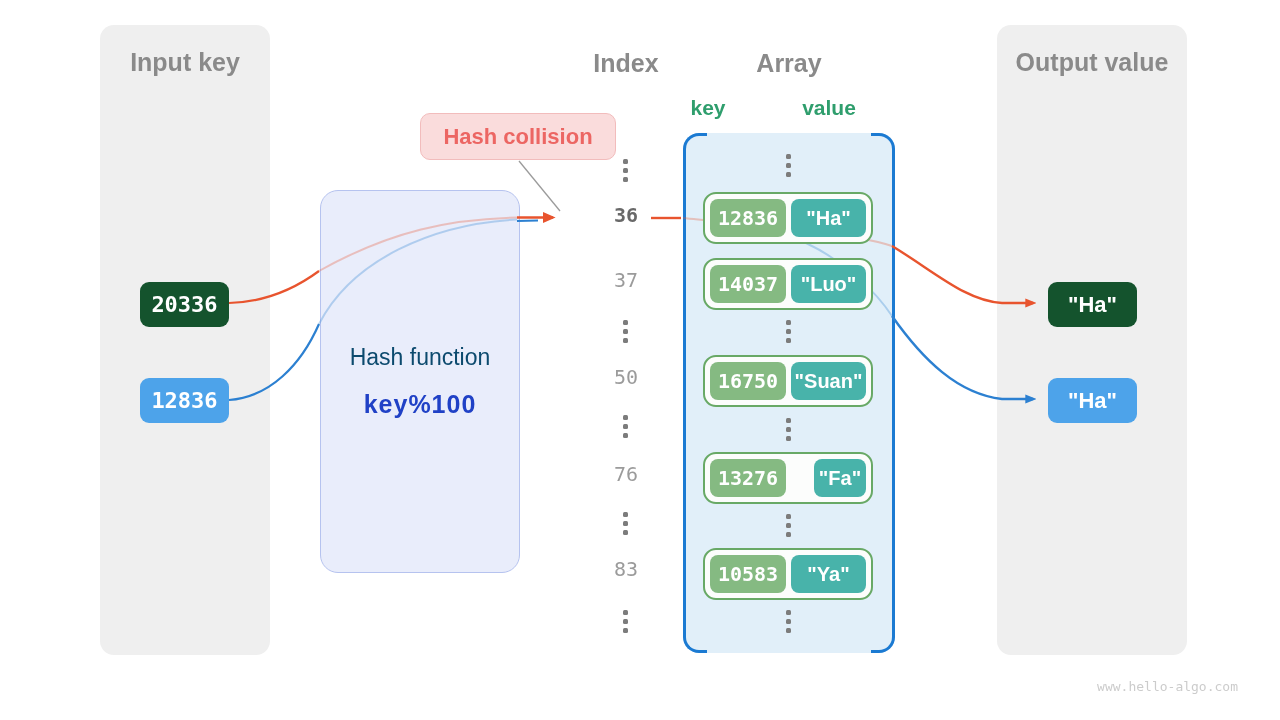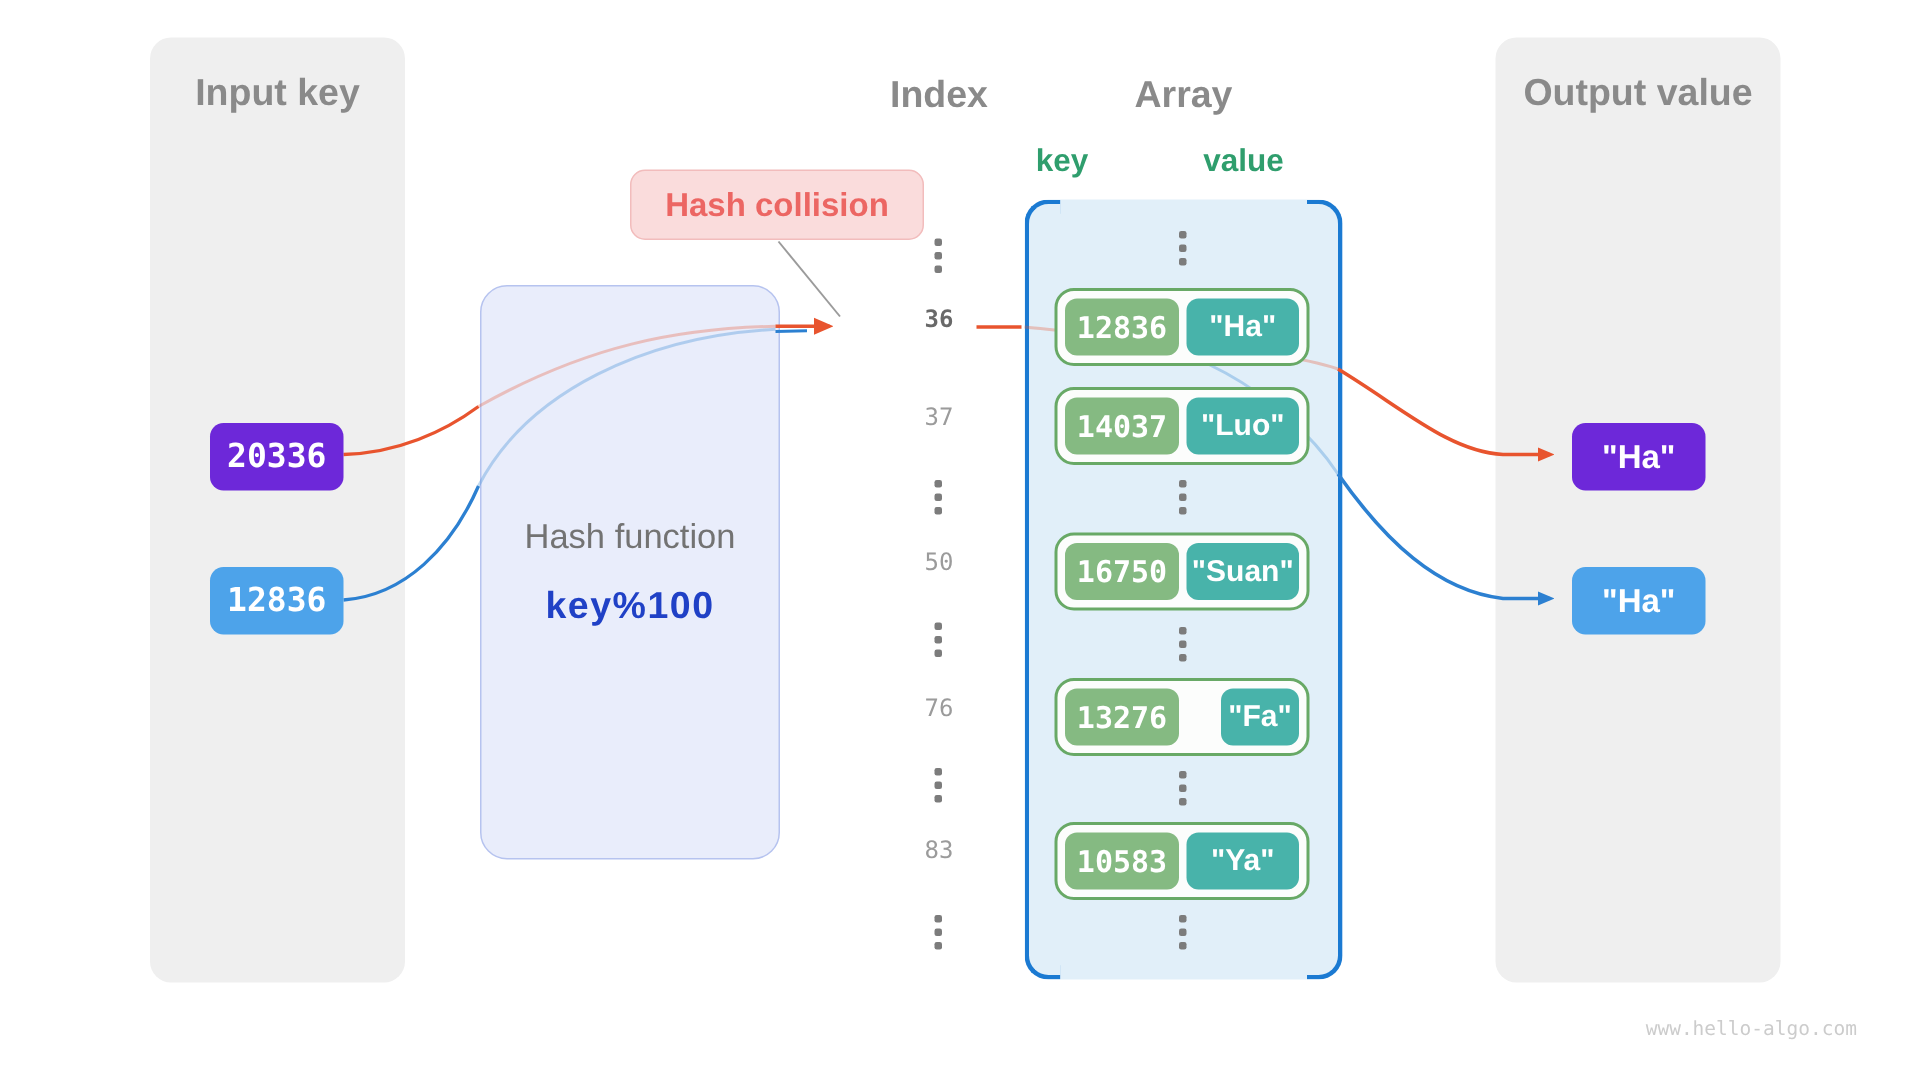--- a/index.html
+++ b/index.html
@@ -4,34 +4,34 @@
 <style>
   html,body{margin:0;padding:0;background:#fff;}
   .stage{position:relative;width:1280px;height:720px;background:#ffffff;overflow:hidden;
          font-family:"Liberation Sans",sans-serif;}
   .panel{position:absolute;top:25px;width:170px;height:630px;background:#efefef;border-radius:14px;z-index:1;}
   .panel-title{position:absolute;top:48px;font-size:25px;font-weight:bold;color:#8a8a8a;text-align:center;z-index:4;}
   .col-title{position:absolute;top:49px;width:100px;font-size:25px;font-weight:bold;color:#8a8a8a;text-align:center;z-index:4;}
   .kv-label{position:absolute;top:96px;width:80px;font-size:21px;font-weight:600;color:#2f9e6d;text-align:center;z-index:4;}
   .chip{position:absolute;width:89px;height:45px;border-radius:9px;color:#fff;display:flex;
         align-items:center;justify-content:center;z-index:10;}
-  .chip.orange{background:#6d28d9;}
+  .chip.orange{background:#14532d;}
   .chip.blue{background:#4da3ea;}
   .chip.mono{font-family:"DejaVu Sans Mono","Liberation Mono",monospace;font-size:22px;font-weight:bold;}
   .chip.sans{font-size:22px;font-weight:600;}
   .hash-box{position:absolute;left:320px;top:190px;width:200px;height:383px;background:#e9edfb;
             border:1.5px solid #b6c3ef;border-radius:18px;box-sizing:border-box;z-index:2;}
-  .hash-title{position:absolute;left:320px;top:344px;width:200px;text-align:center;font-size:23px;color:#737373;z-index:3;}
+  .hash-title{position:absolute;left:320px;top:344px;width:200px;text-align:center;font-size:23px;color:#0c4a6e;z-index:3;}
   .hash-formula{position:absolute;left:320px;top:390px;width:200px;text-align:center;font-size:25px;
                 font-weight:bold;color:#2041c6;letter-spacing:1px;z-index:3;}
   .collision{position:absolute;left:420px;top:113px;width:196px;height:47px;background:#fadcdc;
              border:1px solid #f2bcbc;border-radius:10px;box-sizing:border-box;display:flex;align-items:center;
              justify-content:center;font-size:22px;font-weight:bold;color:#ec6663;z-index:10;}
   .idx-val{position:absolute;left:586px;width:80px;text-align:center;font-family:"DejaVu Sans Mono","Liberation Mono",monospace;
-           font-size:16px;color:#9b9b9b;z-index:8;}
+           font-size:20px;color:#9b9b9b;z-index:8;}
   .idx-val.hot{font-weight:bold;color:#696969;}
   .array-bg{position:absolute;left:683px;top:133px;width:212px;height:520px;background:#e1eff9;border-radius:16px;z-index:2;}
   .bracket{position:absolute;top:133px;height:520px;width:24px;border:3px solid #1b7ad2;box-sizing:border-box;z-index:3;}
   .bracket.left{left:683px;border-right:none;border-radius:16px 0 0 16px;}
   .bracket.right{left:871px;border-left:none;border-radius:0 16px 16px 0;}
   .pair{position:absolute;left:703px;width:170px;height:52px;background:#fcfdfc;border:2px solid #68a966;
         border-radius:13px;box-sizing:border-box;display:flex;gap:5px;padding:5px;z-index:10;}
   .pair .k{flex:0 0 76px;background:#85ba82;border-radius:8px;color:#fff;display:flex;align-items:center;
            justify-content:center;font-family:"DejaVu Sans Mono","Liberation Mono",monospace;font-size:20px;font-weight:bold;}
   .pair .v{flex:1;background:#48b3aa;border-radius:8px;color:#fff;display:flex;align-items:center;

